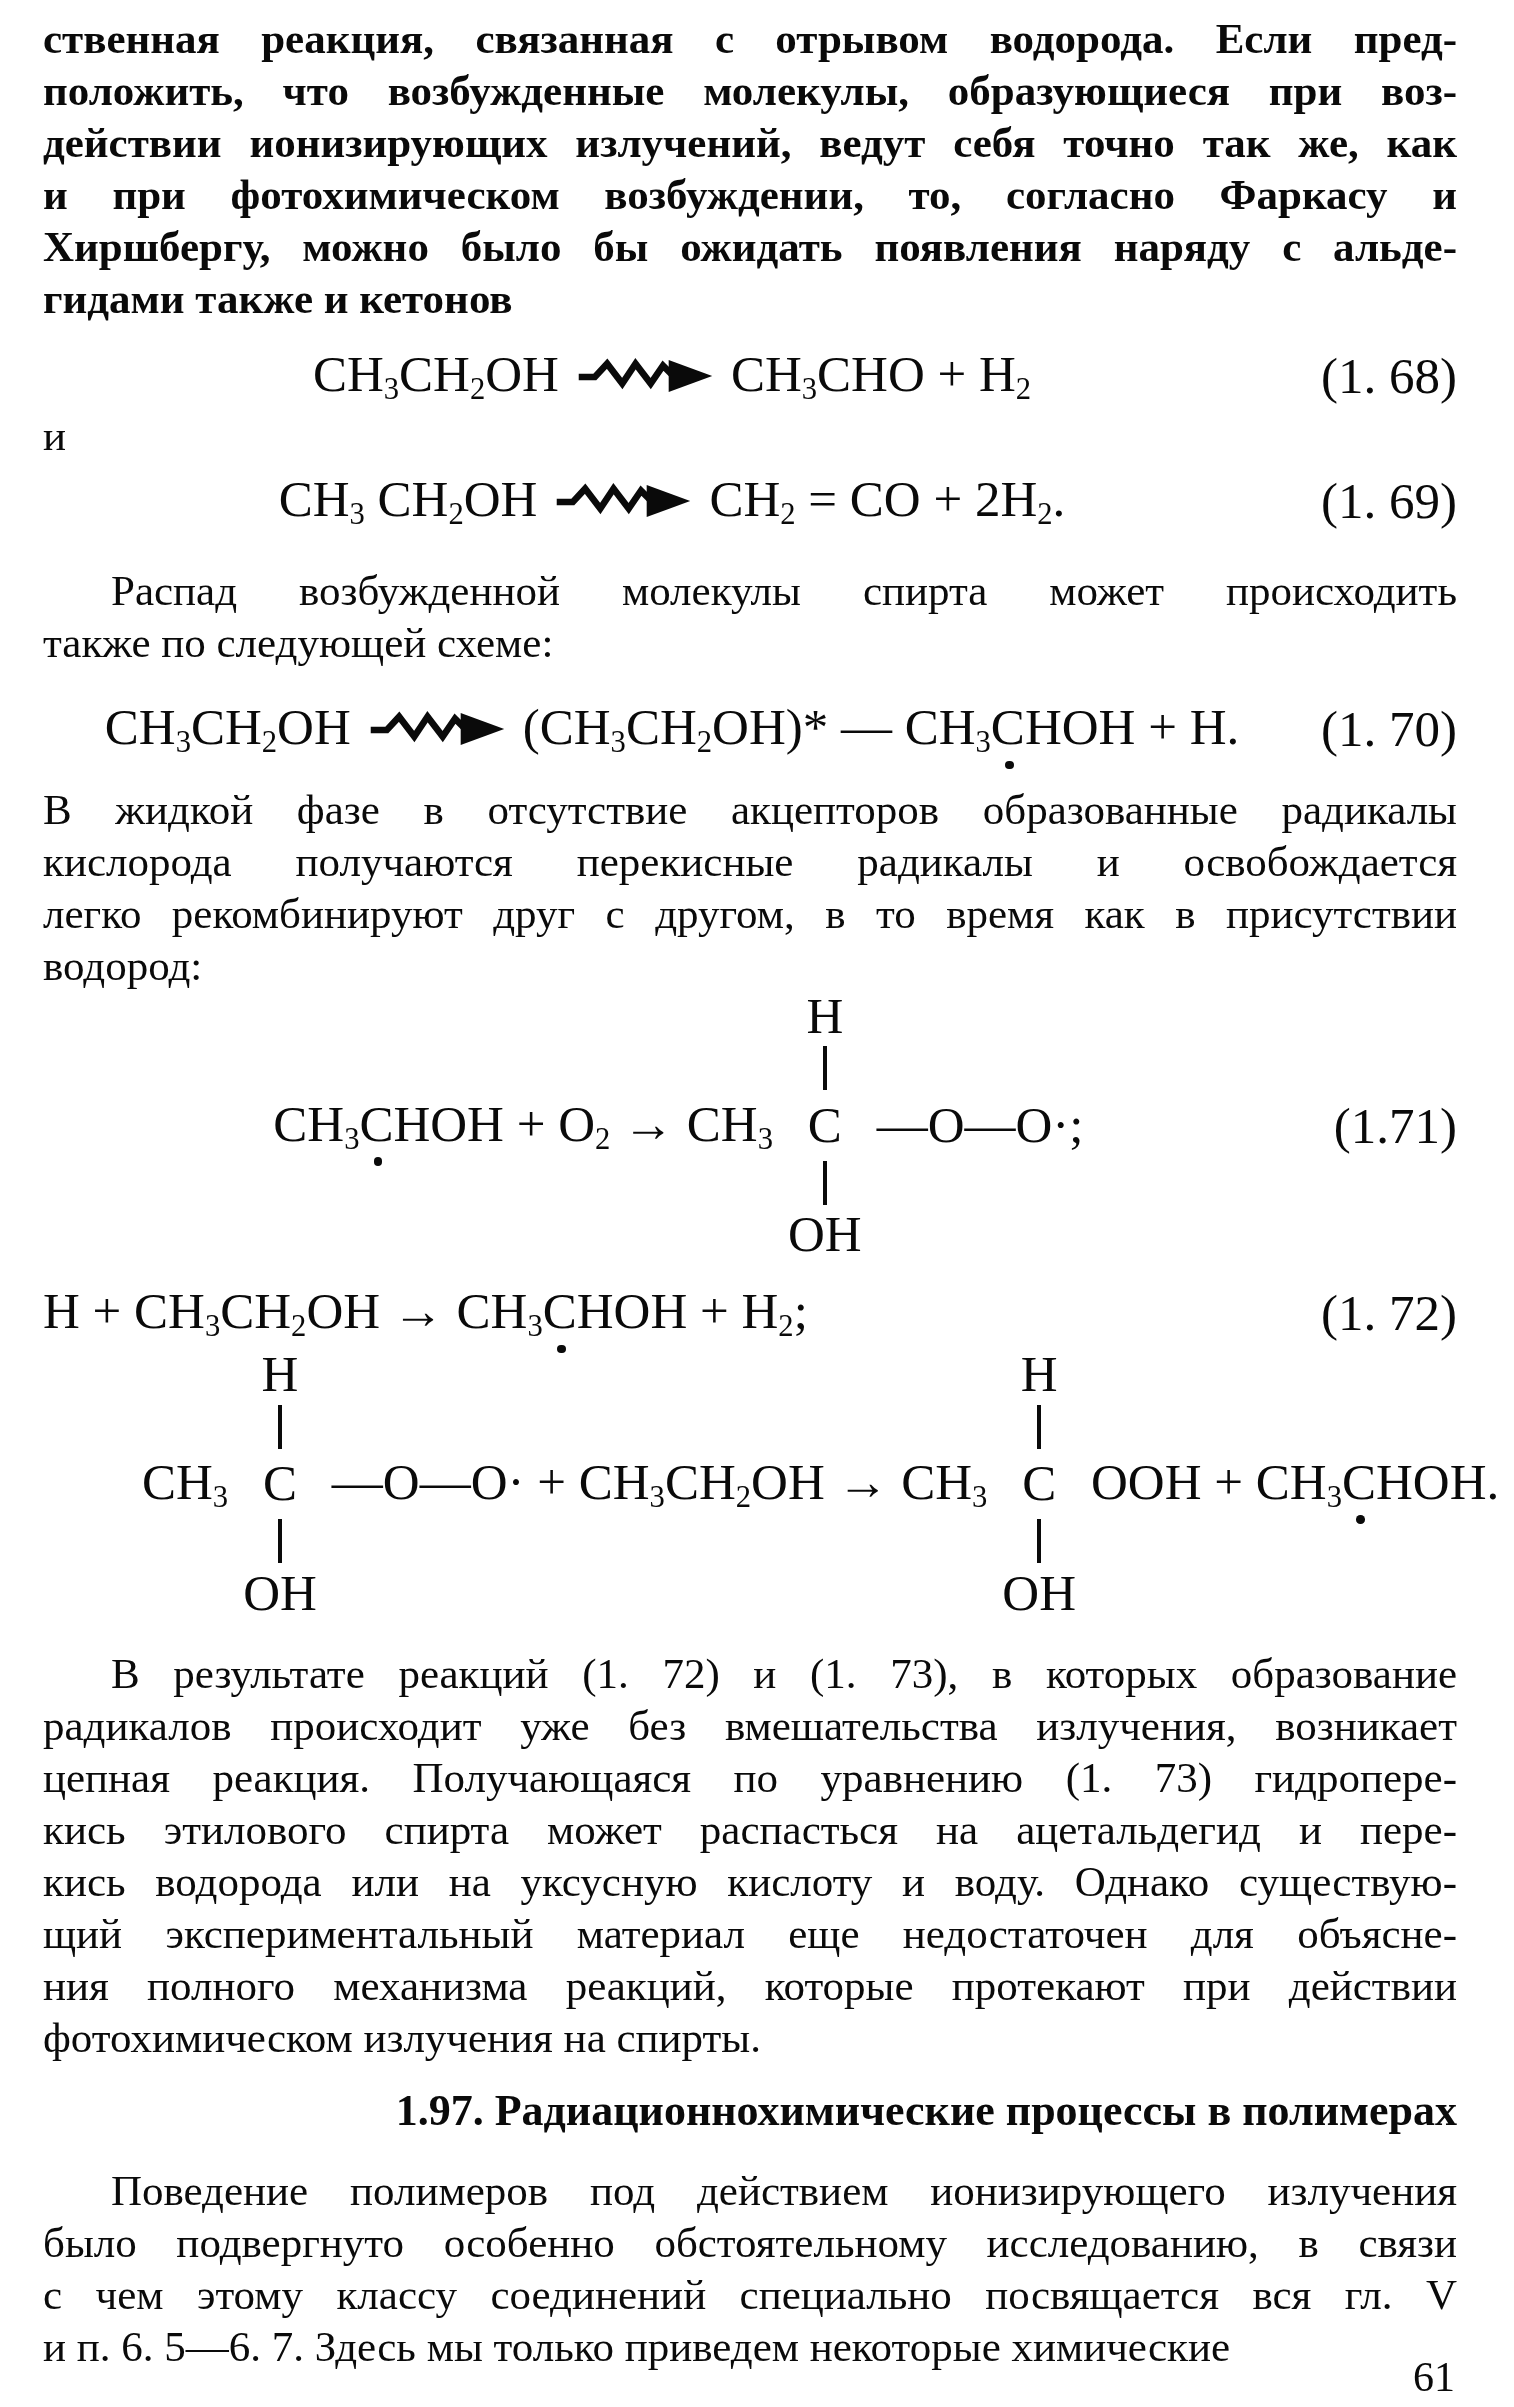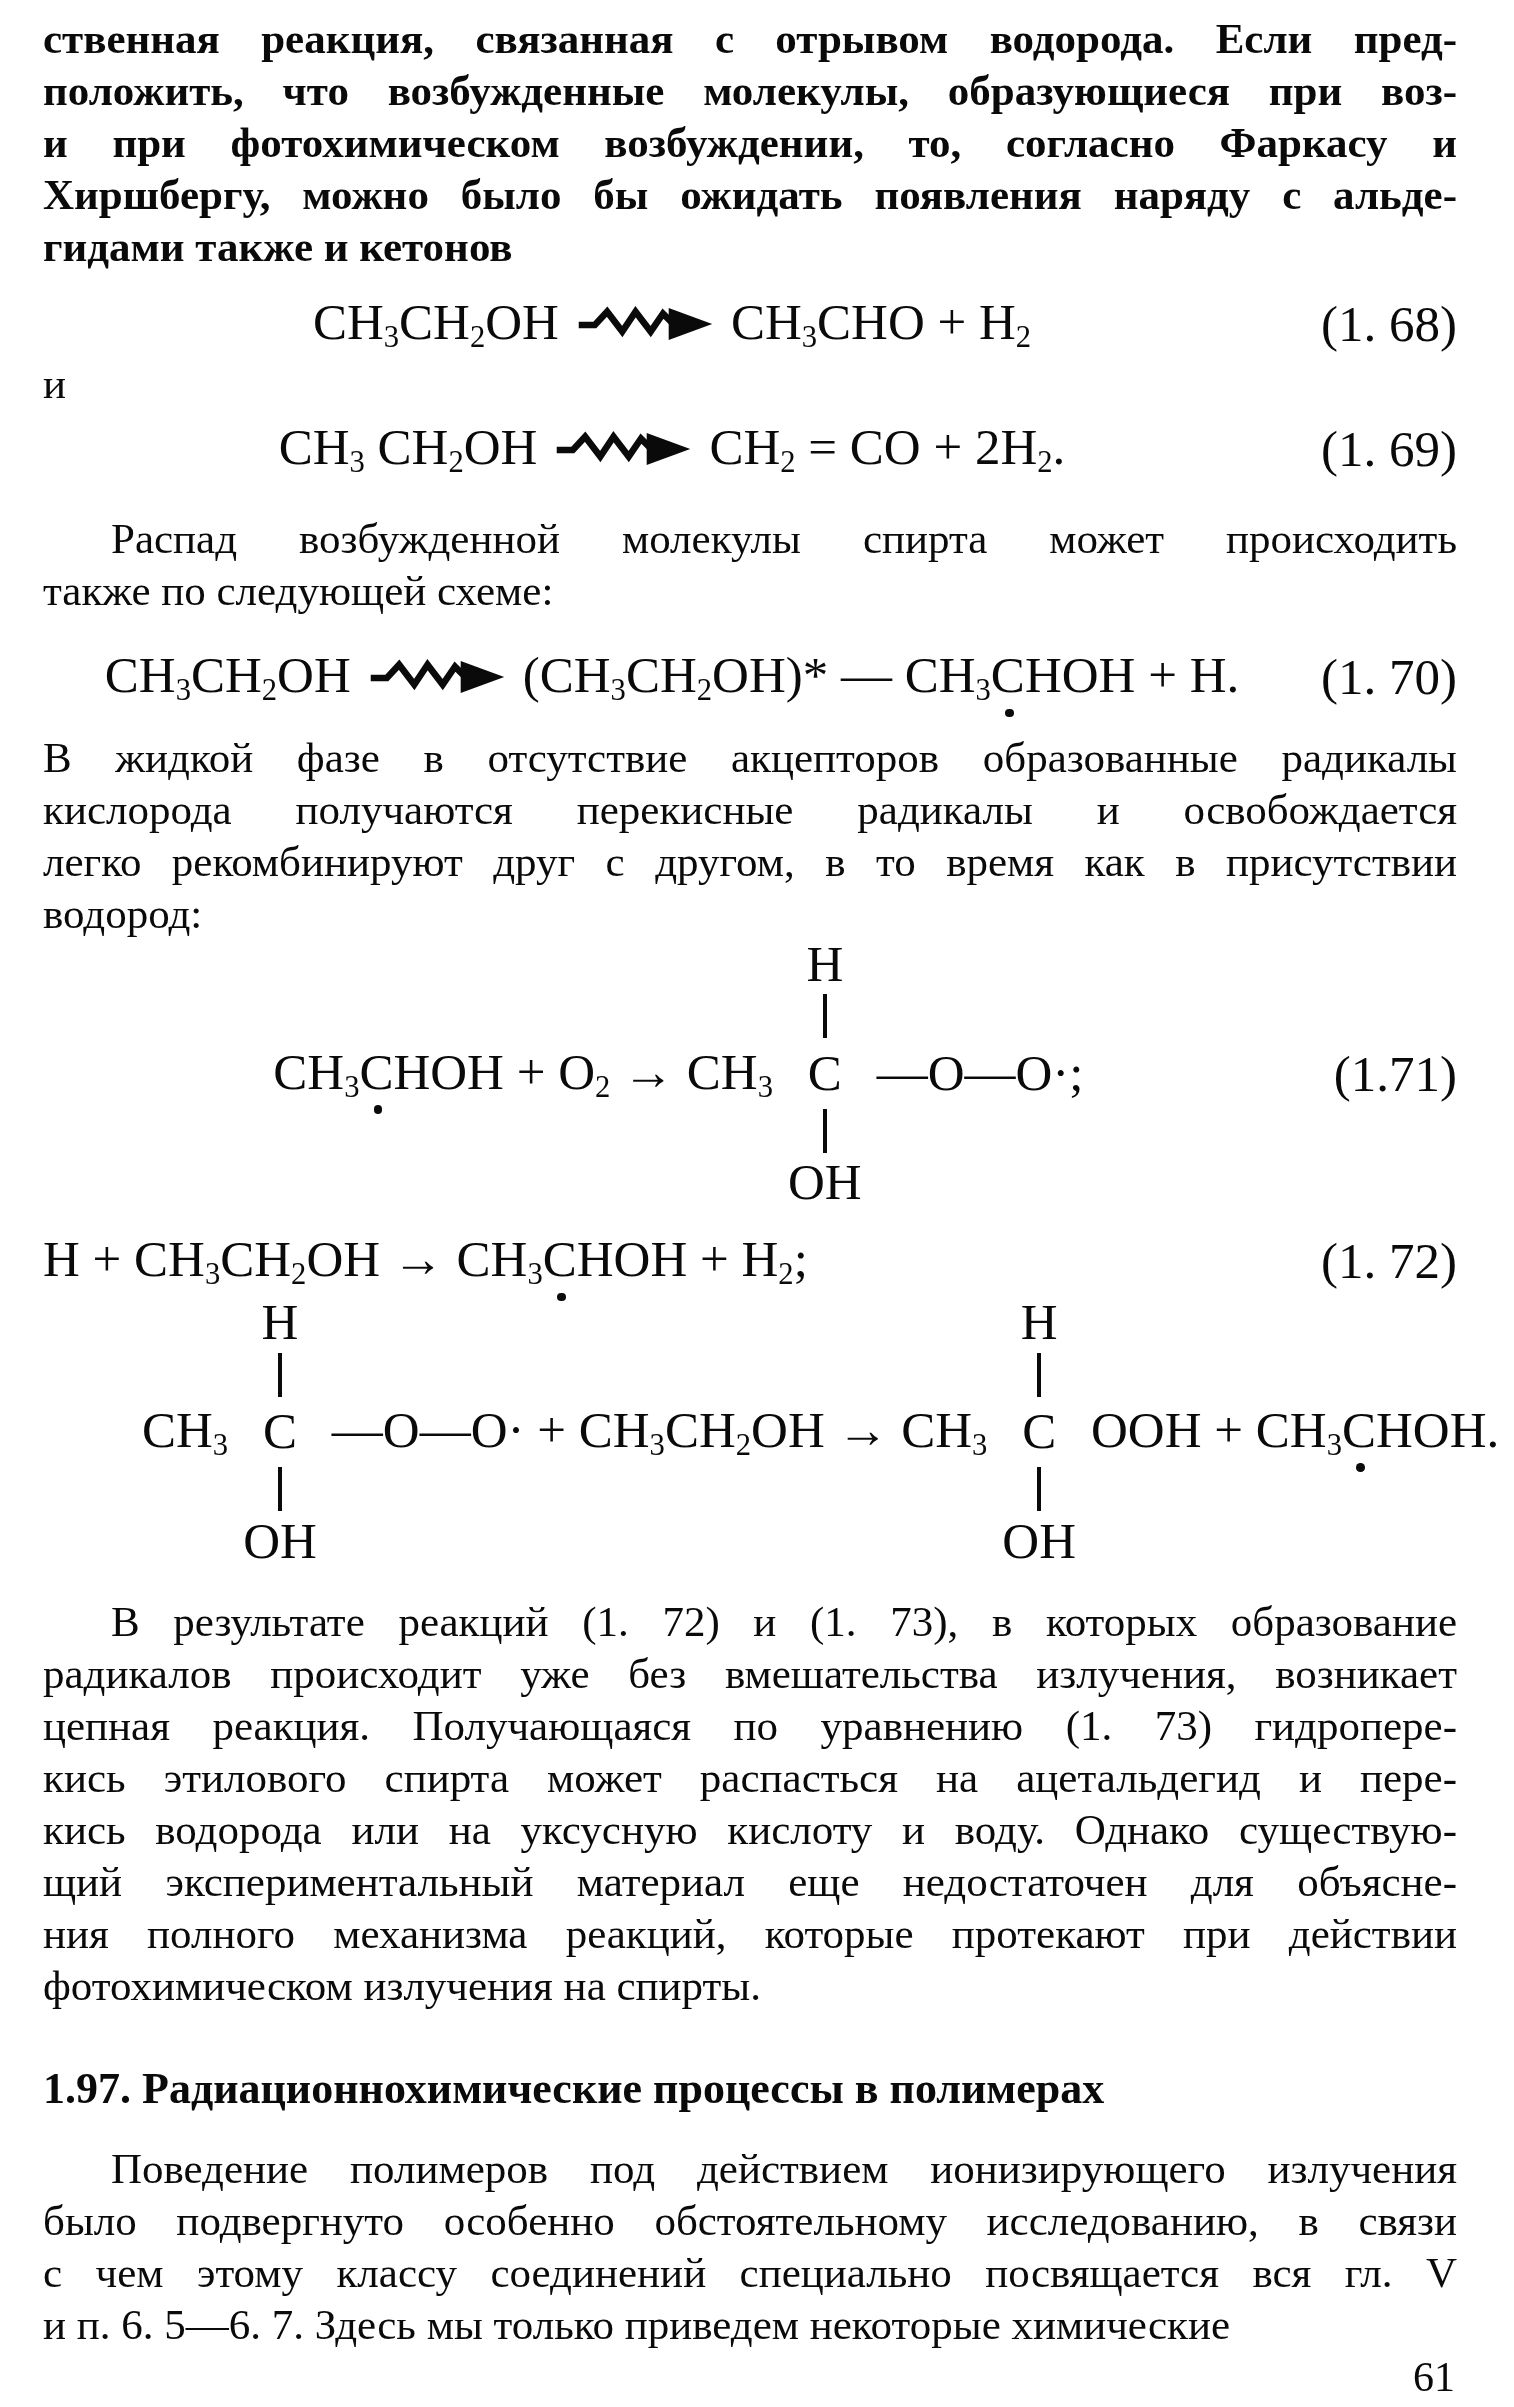--- a/index.html
+++ b/index.html
@@ -55,37 +55,38 @@
     width:8.5px;height:8.5px;border-radius:50%;background:currentColor;
   }
 
   
   .vstack{display:inline-flex;flex-direction:column;align-items:center;flex:0 0 auto;}
   .stack-top,.stack-bottom{font-size:51px;line-height:45px;}
   .stack-mid{font-size:51px;line-height:55px;}
   .vline{width:3.8px;height:44px;background:#0a0a0a;margin:7.6px 0;}
 
   .heading{
-    margin-top:50px;
-    font-size:44px;font-weight:bold;text-align:left;line-height:53px;
+    margin-top:20px;
+    font-size:44px;font-weight:bold;text-align:right;line-height:53px;
   }
 
   .page-number{
     position:absolute;top:2353px;right:59px;
     font-size:42px;
   }
 </style>
 </head>
 <body>
 
 <div class="page">
 
   <div class="para p1">
     <div class="jline">ственная реакция, связанная с отрывом водорода. Если пред-</div>
     <div class="jline">положить, что возбужденные молекулы, образующиеся при воз-</div>
+    <div class="jline">действии ионизирующих излучений, ведут себя точно так же, как</div>
     <div class="jline">и при фотохимическом возбуждении, то, согласно Фаркасу и</div>
     <div class="jline">Хиршбергу, можно было бы ожидать появления наряду с альде-</div>
     <div class="jline last">гидами также и кетонов</div>
   </div>
 
   <div class="eq-row eq68">
     <div class="eq-main">
       <span class="frm">CH<sub>3</sub>CH<sub>2</sub>OH</span>
       <svg class="wavy" viewBox="0 0 150 44" xmlns="http://www.w3.org/2000/svg">
         <path d="M5 23 H22 L35 9 L51 30 L65 9 L81 30 L94 11 L103 20" fill="none" stroke="currentColor" stroke-width="7"></path>

